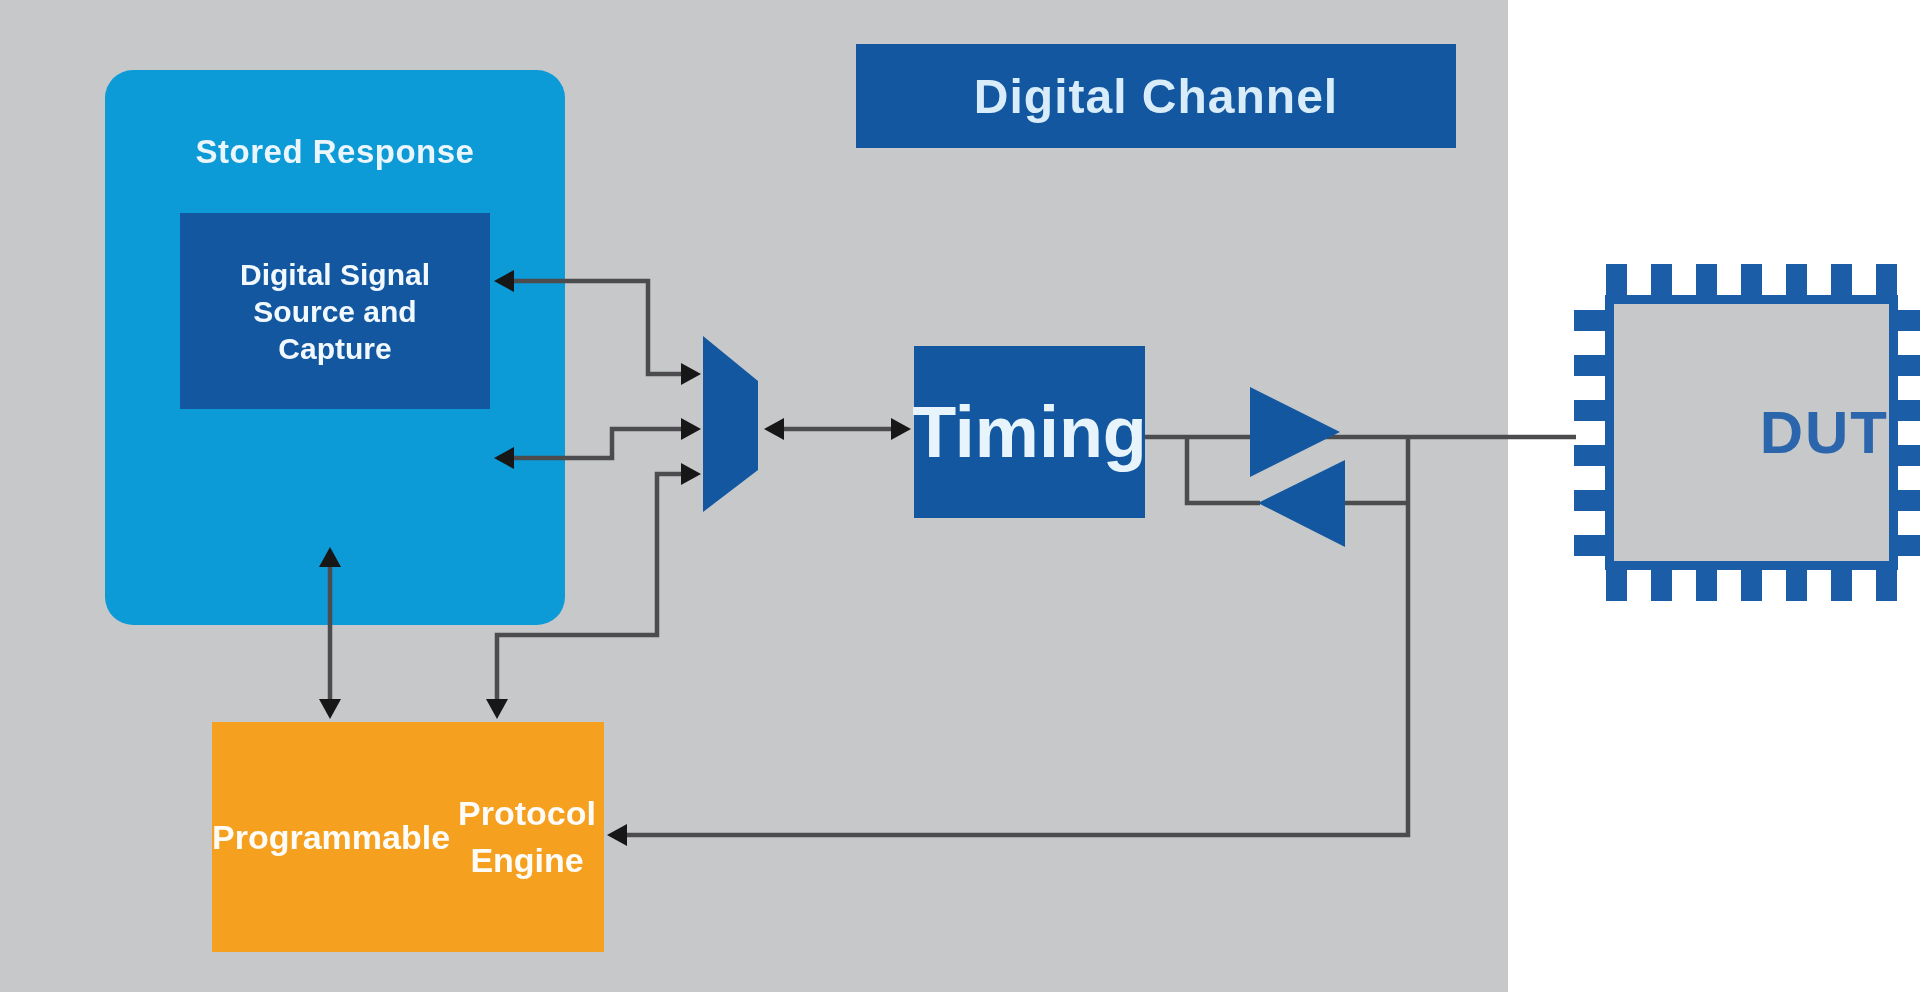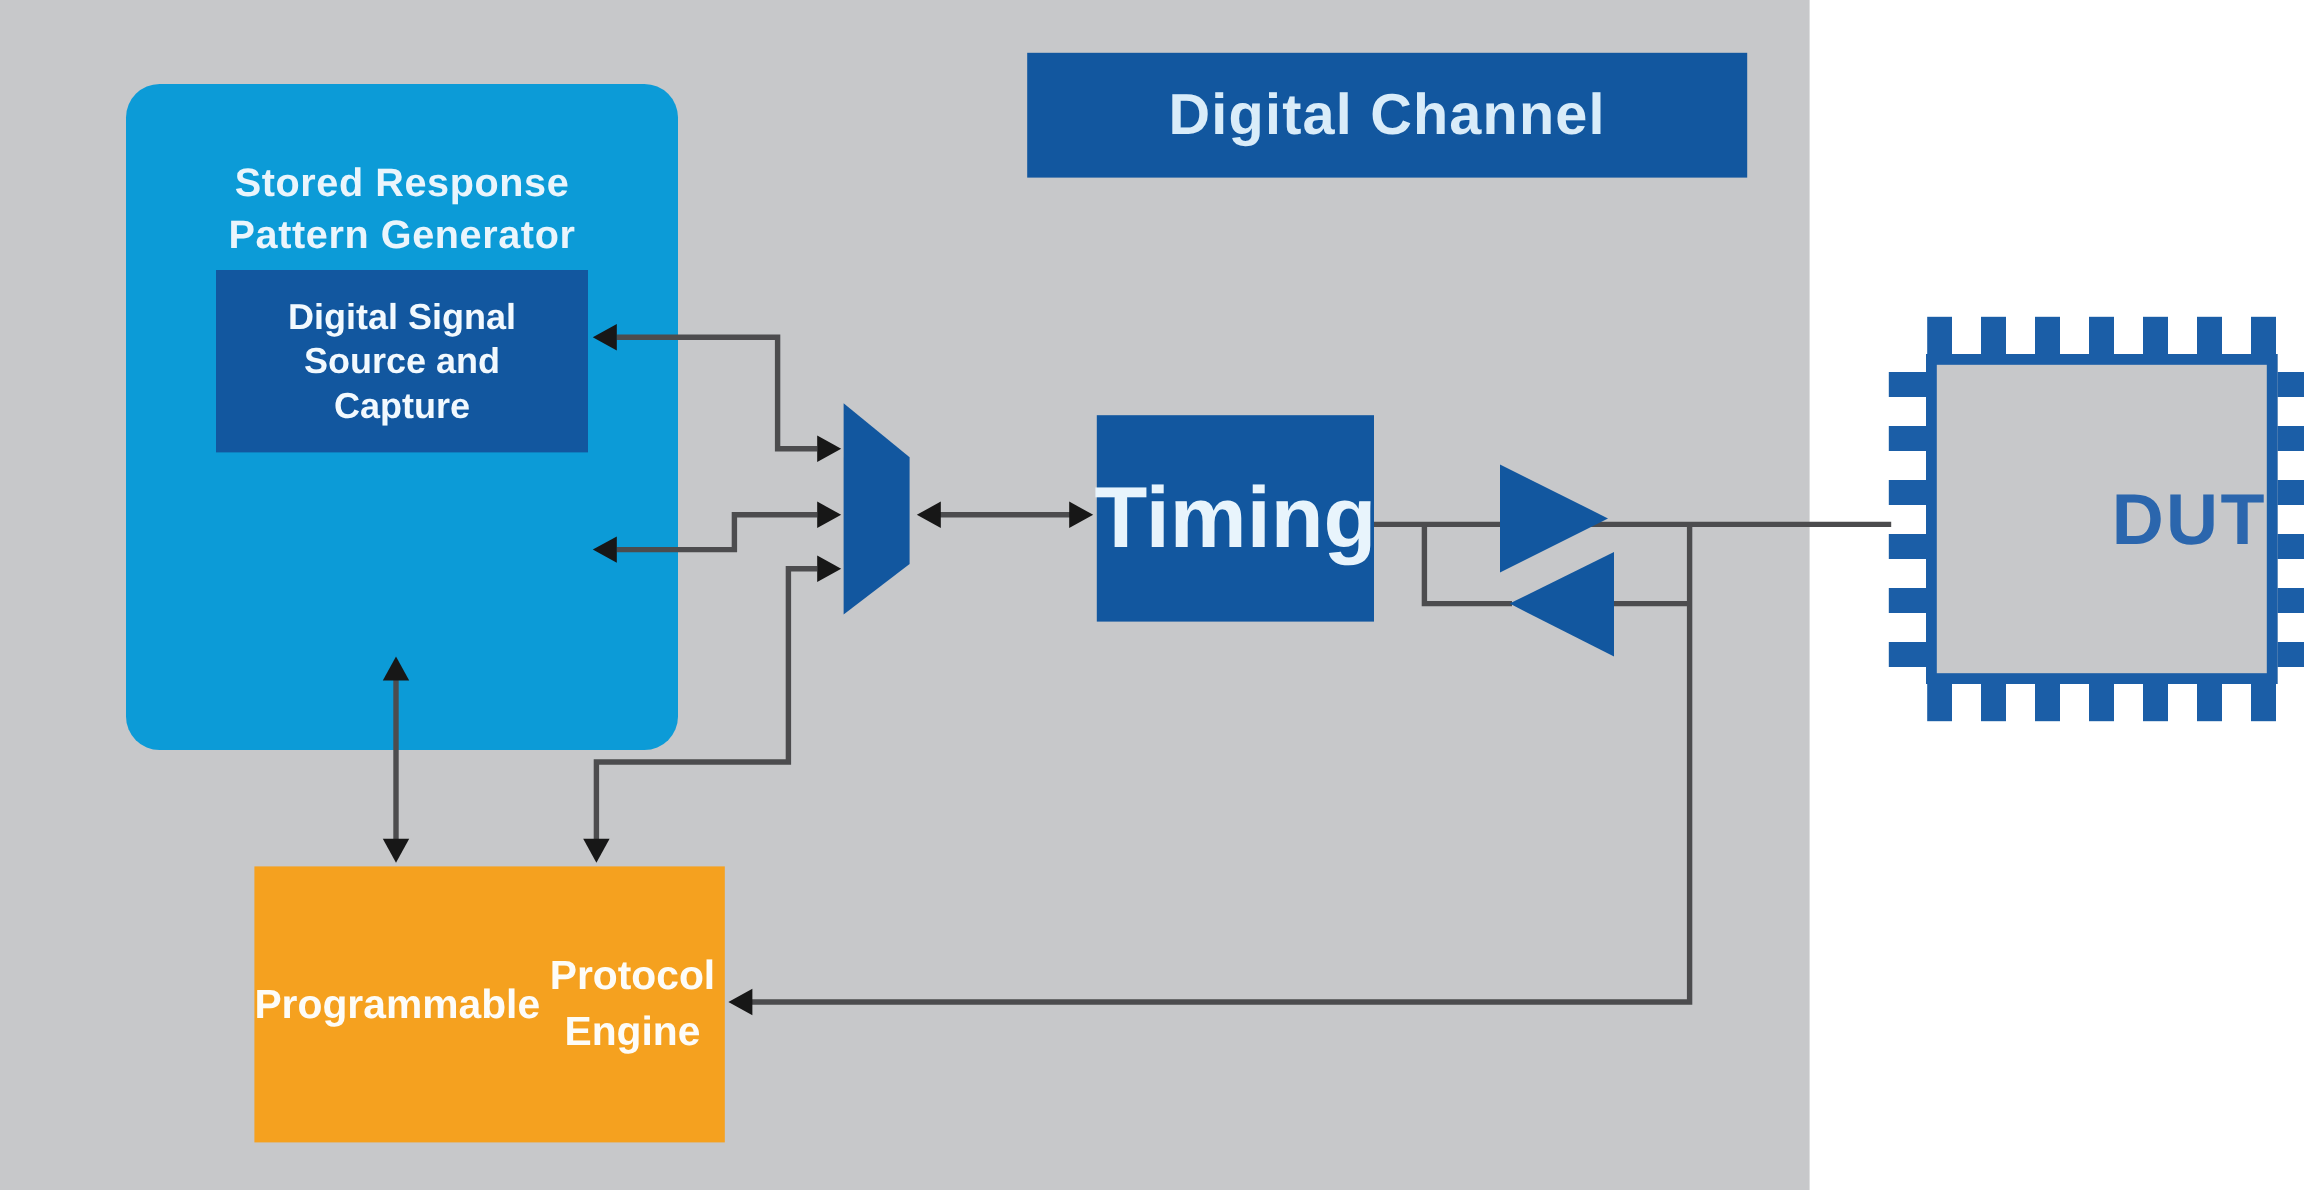--- a/index.html
+++ b/index.html
@@ -32,21 +32,21 @@
     position:absolute;left:0;top:60px;width:100%;
     text-align:center;color:var(--text-light,#eaf5fc);
     font-size:33px;line-height:44px;font-weight:700;letter-spacing:.5px;
   }
   .inner-box{
     position:absolute;left:75px;width:310px;
     background:var(--dark-blue,#12579f);
     display:flex;flex-direction:column;align-items:center;justify-content:center;
     color:#f2f9fe;font-size:30px;line-height:37px;font-weight:700;text-align:center;
   }
-  .dssc{top:155px;height:152px;}
+  .dssc{top:143px;height:196px;}
   .lpg{top:337px;height:170px;}
   .title-box{
     position:absolute;left:856px;top:44px;width:600px;height:104px;
     background:var(--dark-blue,#12579f);
     display:flex;align-items:center;justify-content:center;
     color:#d9ecf9;font-size:48px;font-weight:700;letter-spacing:1px;
   }
   .timing{
     position:absolute;left:914px;top:346px;width:231px;height:172px;
     background:var(--dark-blue,#12579f);
@@ -90,21 +90,20 @@
 </head>
 <body>
 
 <div id="stage">
 
   <div class="panel"></div>
 
   <div class="srpg">
     <div class="srpg-title">
       <div>Stored Response</div>
-      <div>Pattern Generator</div>
     </div>
     <div class="inner-box dssc">
       <div>Digital Signal</div>
       <div>Source and</div>
       <div>Capture</div>
     </div>
   </div>
 
   <div class="title-box">
     <span>Digital Channel</span>

